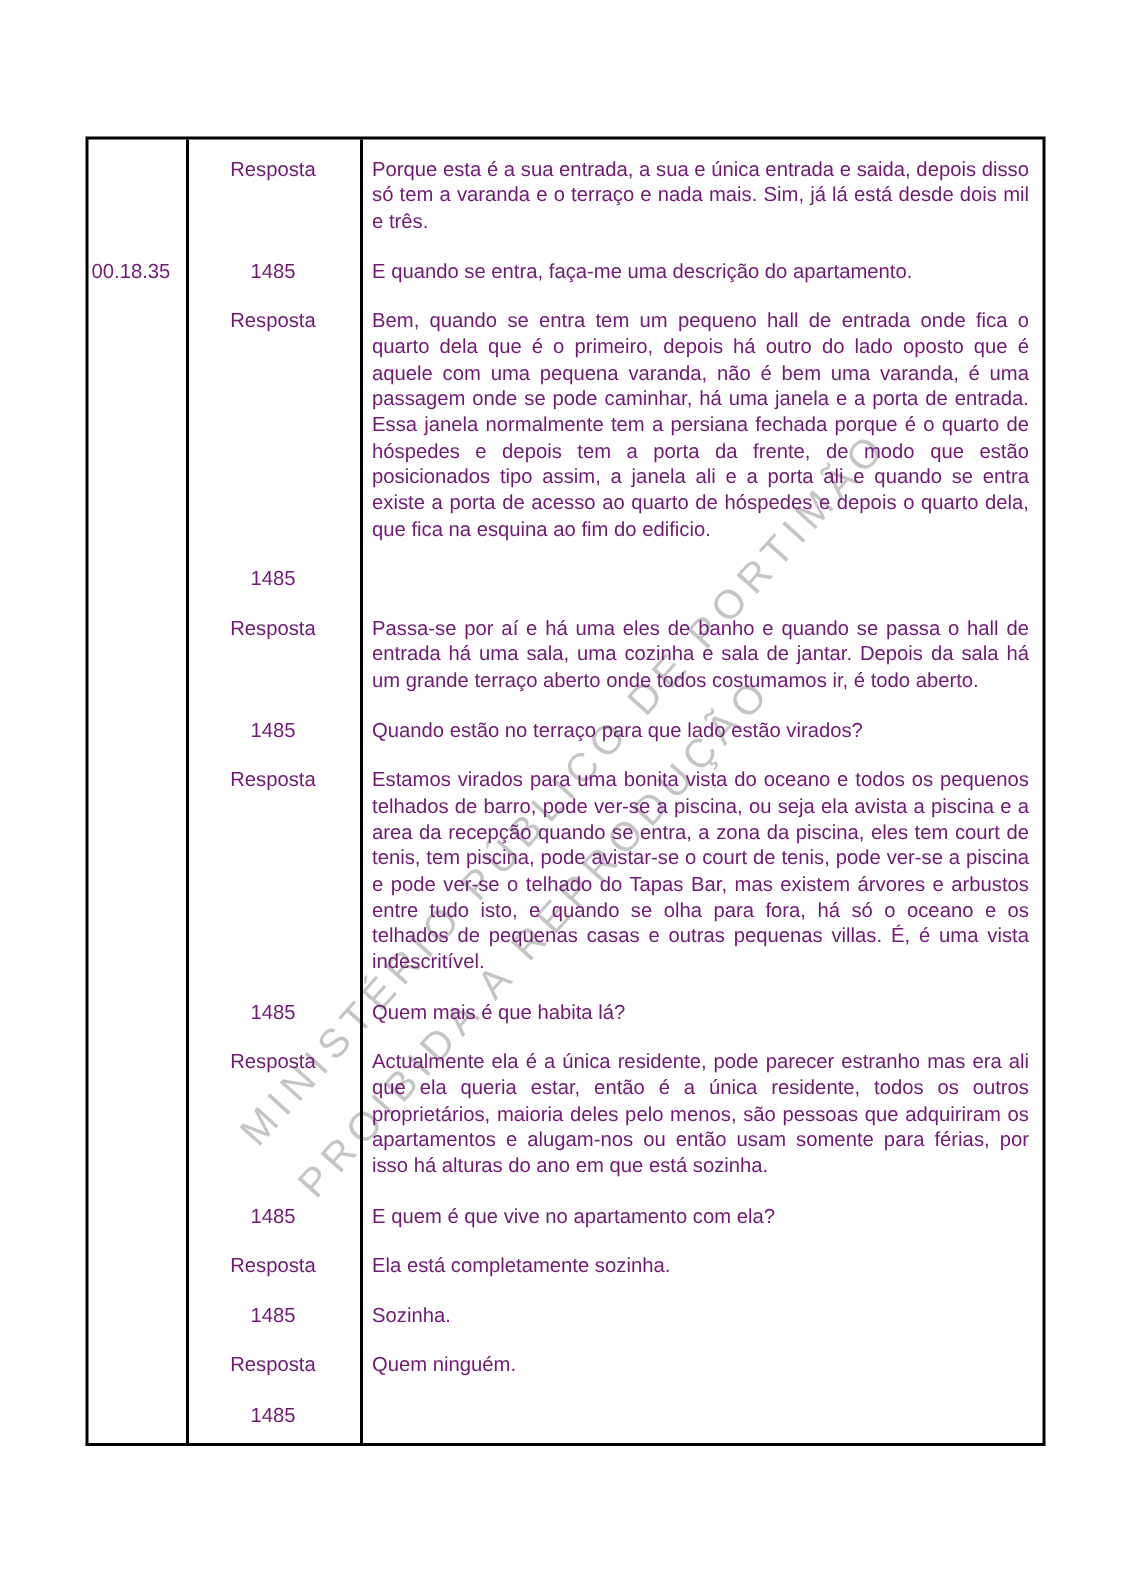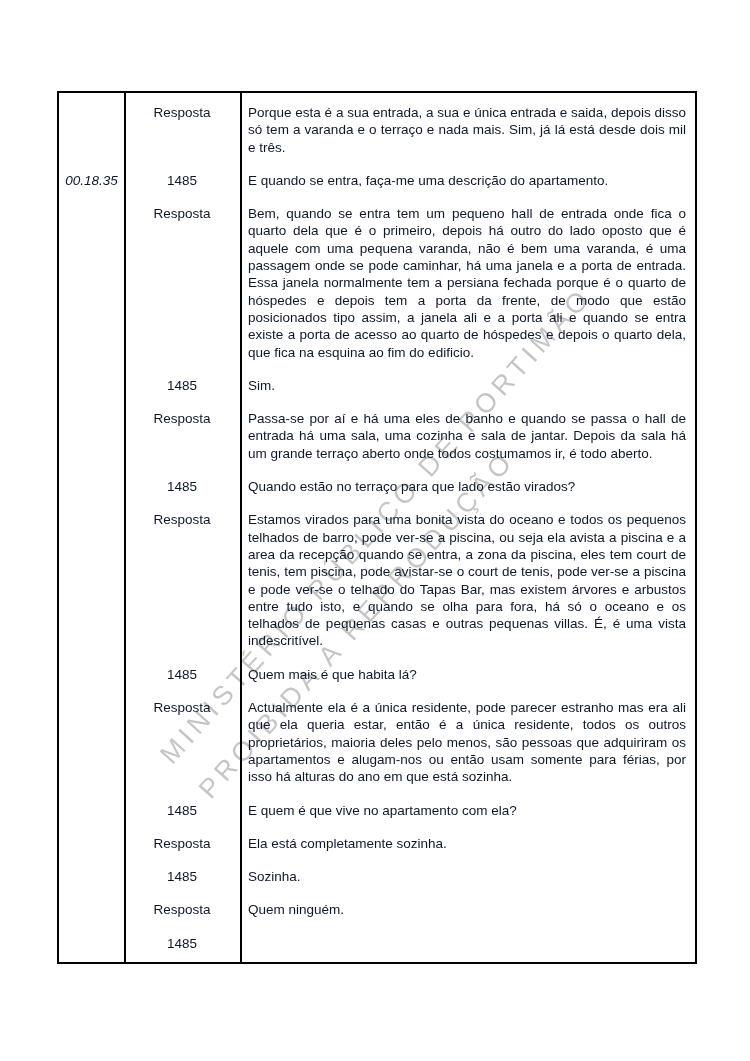--- a/index.html
+++ b/index.html
@@ -56,30 +56,29 @@
     background: #000000;
   }
   .vline-1 { left: 65px; }
   .vline-2 { left: 181px; }
   .turn-row {
     display: flex;
     align-items: flex-start;
     margin-bottom: 16px;
     font-size: 13.5px;
     line-height: 17.3px;
-    color: #0f172a;
+    color: #701a75;
   }
   .turn-row:last-child { margin-bottom: 0; }
   .cell-time {
     width: 65px;
     flex: 0 0 65px;
-    text-align: center;
+    text-align: left;
     padding: 0 2px;
     box-sizing: border-box;
-    font-style: italic;
   }
   .cell-speaker {
     width: 116px;
     flex: 0 0 116px;
     text-align: center;
     padding: 0 4px;
     box-sizing: border-box;
   }
   .cell-text {
     flex: 1 1 auto;
@@ -116,21 +115,20 @@
 
   <div class="turn-row">
     <div class="cell-time"></div>
     <div class="cell-speaker">Resposta</div>
     <div class="cell-text">Bem, quando se entra tem um pequeno hall de entrada onde fica o quarto dela que é o primeiro, depois há outro do lado oposto que é aquele com uma pequena varanda, não é bem uma varanda, é uma passagem onde se pode caminhar, há uma janela e a porta de entrada. Essa janela normalmente tem a persiana fechada porque é o quarto de hóspedes e depois tem a porta da frente, de modo que estão posicionados tipo assim, a janela ali e a porta ali e quando se entra existe a porta de acesso ao quarto de hóspedes e depois o quarto dela, que fica na esquina ao fim do edificio.</div>
   </div>
 
   <div class="turn-row">
     <div class="cell-time"></div>
     <div class="cell-speaker">1485</div>
-    <div class="cell-text">Sim.</div>
   </div>
 
   <div class="turn-row">
     <div class="cell-time"></div>
     <div class="cell-speaker">Resposta</div>
     <div class="cell-text">Passa-se por aí e há uma eles de banho e quando se passa o hall de entrada há uma sala, uma cozinha e sala de jantar. Depois da sala há um grande terraço aberto onde todos costumamos ir, é todo aberto.</div>
   </div>
 
   <div class="turn-row">
     <div class="cell-time"></div>

